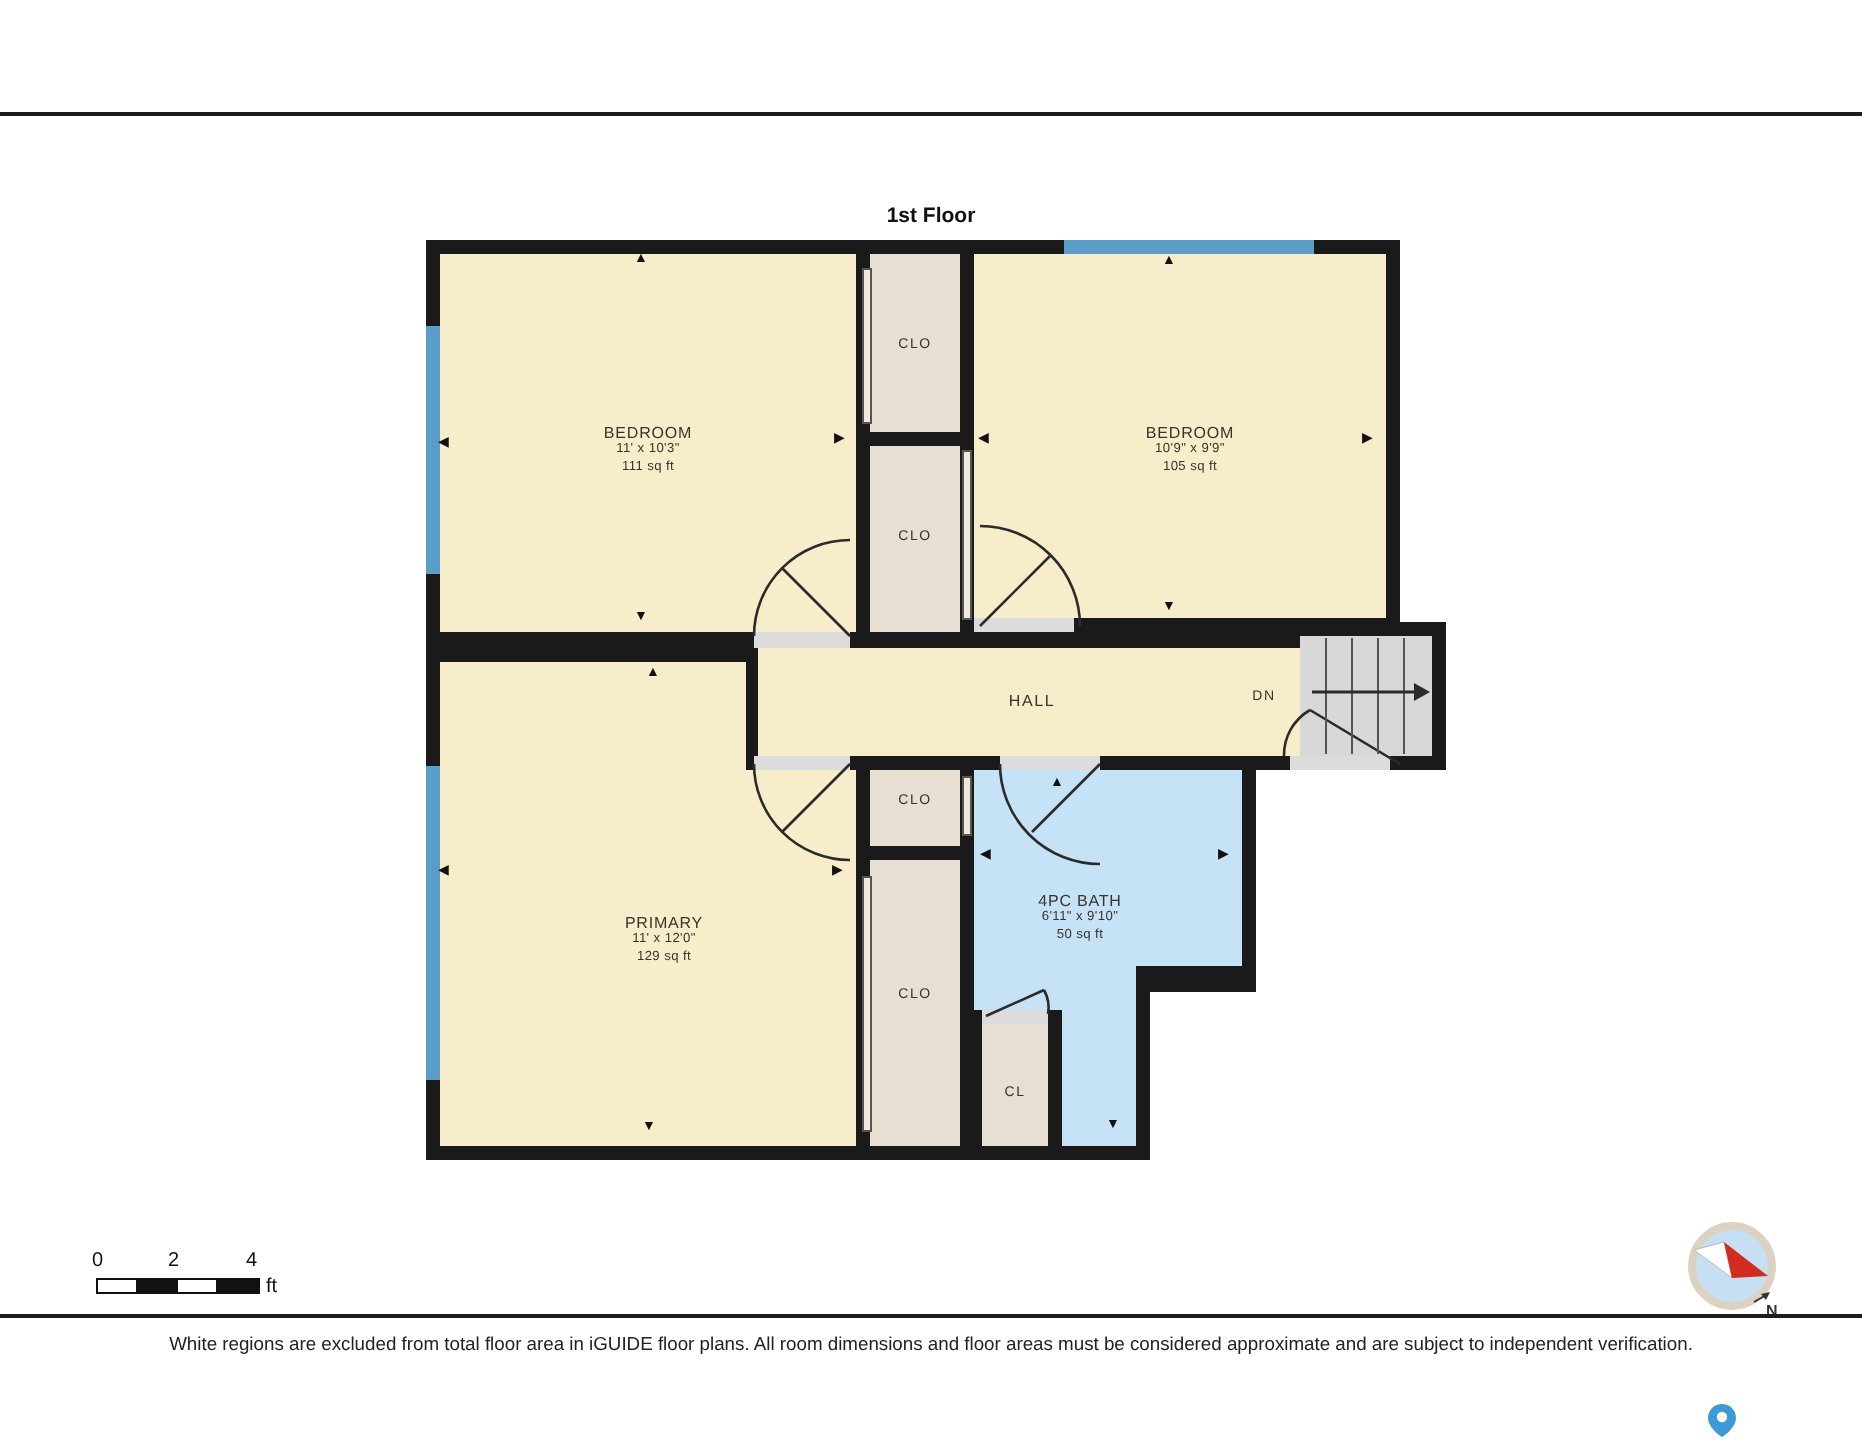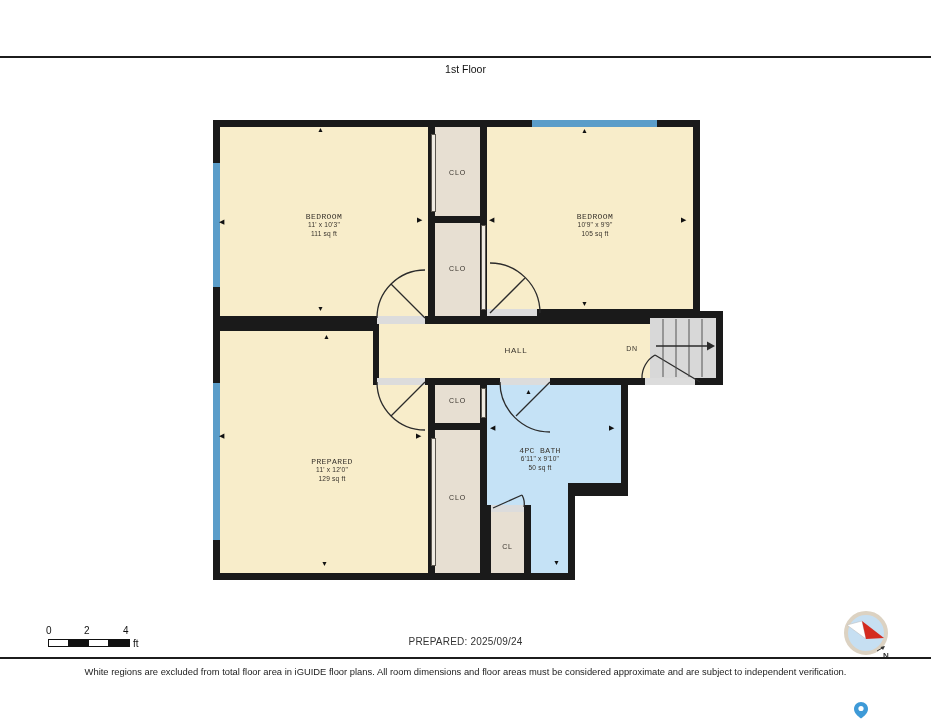--- a/index.html
+++ b/index.html
@@ -2,34 +2,34 @@
 <html><head>
 <meta charset="utf-8">
 <style>
   html,body{margin:0;padding:0;background:#fff;}
   .page{position:relative;width:931px;height:720px;background:#fff;overflow:hidden;
         font-family:"Liberation Sans", sans-serif;color:#222;}
   .abs{position:absolute;}
   .title{top:28px;left:0;width:931px;text-align:center;font-size:18px;font-weight:bold;color:#111;letter-spacing:.2px;}
   .rule{left:0;width:931px;height:2px;background:#1c1c1c;}
   .floorinfo{top:63px;left:0;width:931px;display:flex;justify-content:center;gap:13px;font-size:10.5px;}
-  .floorinfo .fl{font-weight:normal;color:#111;}
+  .floorinfo .fl{font-weight:bold;color:#111;margin-top:39px;}
   .floorinfo .areas span{display:block;line-height:15px;color:#222;}
   
   .plan{left:213px;top:120px;width:512px;height:462px;}
   .wall{background:#1a1a1a;}
   .cream{background:#f8edca;}
   .tan{background:#e7dfd2;}
   .blue{background:#c5e2f6;}
   .gray{background:#d8d8d8;}
   .win{background:#5b9dc9;}
   .sill{background:#dcdcdc;}
   .slide{background:#efeae1;border:1px solid #5a564e;box-sizing:border-box;}
   .room-label{text-align:center;color:#38332c;}
-  .room-label .rname{display:block;font-size:8px;letter-spacing:.4px;font-family:Liberation Mono, monospace;}
+  .room-label .rname{display:block;font-size:8px;letter-spacing:.4px;}
   .room-label .rdim{display:block;font-size:6.6px;letter-spacing:.2px;line-height:8.5px;}
   .tag{font-size:7px;letter-spacing:.8px;color:#38332c;text-align:center;}
   .arrow{font-size:7px;line-height:8px;color:#111;}
   .plan-svg{left:0;top:0;pointer-events:none;}
   
   .scalebar{left:48px;top:625px;width:140px;font-size:10px;color:#111;}
   .scalebar .nums{position:relative;height:12px;}
   .scalebar .nums span{position:absolute;top:0;}
   .seg{position:absolute;top:14px;height:6px;border:1px solid #111;box-sizing:content-box;}
   .ftlabel{position:absolute;left:85px;top:13px;font-size:10px;}
@@ -117,21 +117,21 @@
       <span class="rname">BEDROOM</span>
       <span class="rdim">11' x 10'3"</span>
       <span class="rdim">111 sq ft</span>
     </div>
     <div class="abs room-label" style="left:332px;top:92px;width:100px">
       <span class="rname">BEDROOM</span>
       <span class="rdim">10'9" x 9'9"</span>
       <span class="rdim">105 sq ft</span>
     </div>
     <div class="abs room-label" style="left:69px;top:337px;width:100px">
-      <span class="rname">PREPARED</span>
+      <span class="rname">PRIMARY</span>
       <span class="rdim">11' x 12'0"</span>
       <span class="rdim">129 sq ft</span>
     </div>
     <div class="abs room-label" style="left:277px;top:326px;width:100px">
       <span class="rname">4PC BATH</span>
       <span class="rdim">6'11" x 9'10"</span>
       <span class="rdim">50 sq ft</span>
     </div>
     <div class="abs tag" style="left:273px;top:226px;width:60px;font-size:8px">HALL</div>
     <div class="abs tag" style="left:405px;top:225px;width:28px">DN</div>
@@ -165,21 +165,20 @@
       <span style="left:36px">2</span>
       <span style="left:75px">4</span>
     </div>
     <div class="seg" style="left:0;width:20px;background:#fff"></div>
     <div class="seg" style="left:20px;width:20px;background:#111"></div>
     <div class="seg" style="left:40px;width:20px;background:#fff"></div>
     <div class="seg" style="left:60px;width:20px;background:#111"></div>
     <span class="ftlabel">ft</span>
   </div>
 
-  <div class="abs prepared">PREPARED: 2025/09/24</div>
 
   <svg class="abs" style="left:841px;top:608px" width="52" height="52" viewBox="0 0 52 52">
     <circle cx="25" cy="25" r="20" fill="#c6dff2" stroke="#dcd2c2" stroke-width="4"></circle>
     <polygon points="6,17 25,31 21,13" fill="#ffffff" stroke="#b9b9b9" stroke-width="0.5"></polygon>
     <polygon points="43,30 21,13 25,31" fill="#d42b20"></polygon>
     <line x1="36" y1="43" x2="43" y2="39" stroke="#333" stroke-width="1"></line>
     <polygon points="44,38 39.5,39 42,42" fill="#333"></polygon>
     <text x="42" y="50" font-size="8" font-weight="bold" fill="#333">N</text>
   </svg>
 

